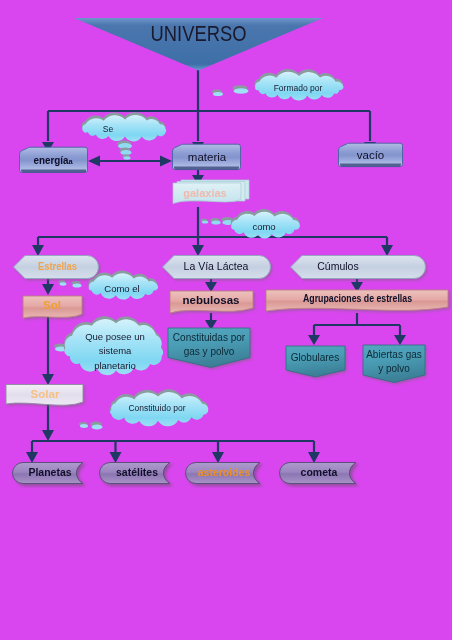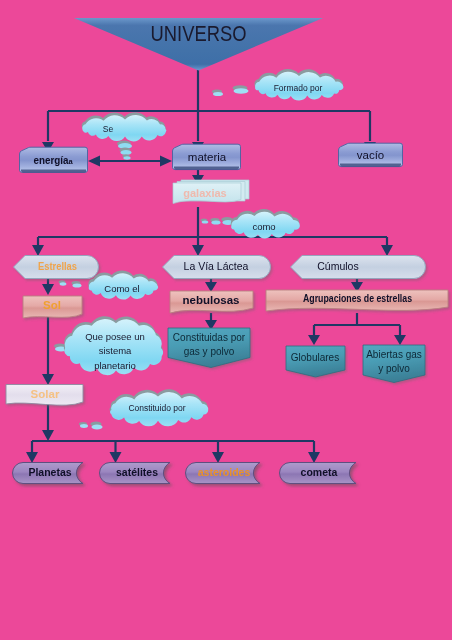--- a/index.html
+++ b/index.html
@@ -1,19 +1,19 @@
 <!DOCTYPE html>
 <html><head>
 <meta charset="utf-8">
 <title>UNIVERSO</title>
 <style>
   html,body{margin:0;padding:0;background:#ffffff;}
   body{width:452px;height:640px;overflow:hidden;
        font-family:"Liberation Sans",sans-serif;-webkit-font-smoothing:antialiased;}
-  #stage{position:relative;width:452px;height:640px;background:#ec4899;}
+  #stage{position:relative;width:452px;height:640px;background:#d946ef;}
   svg#canvas{position:absolute;left:0;top:0;display:block;}
   .lbl{font-family:"Liberation Sans",sans-serif;text-anchor:middle;dominant-baseline:middle;}
 </style>
 </head>
 <body>
 
 <div id="stage">
 <svg id="canvas" width="452" height="640" viewBox="0 0 452 640">
   <defs>
 

